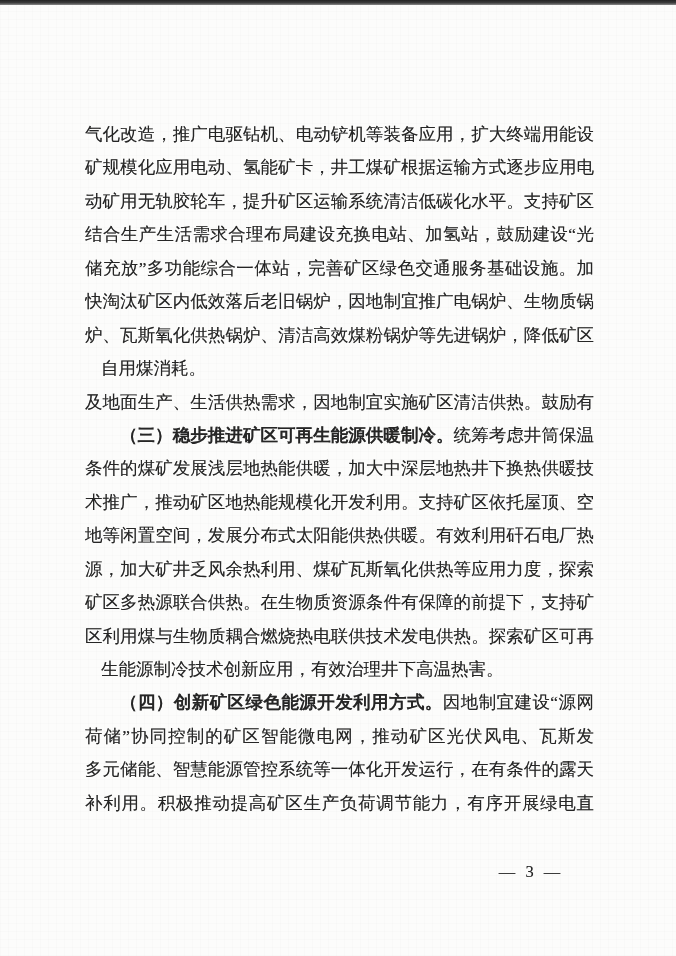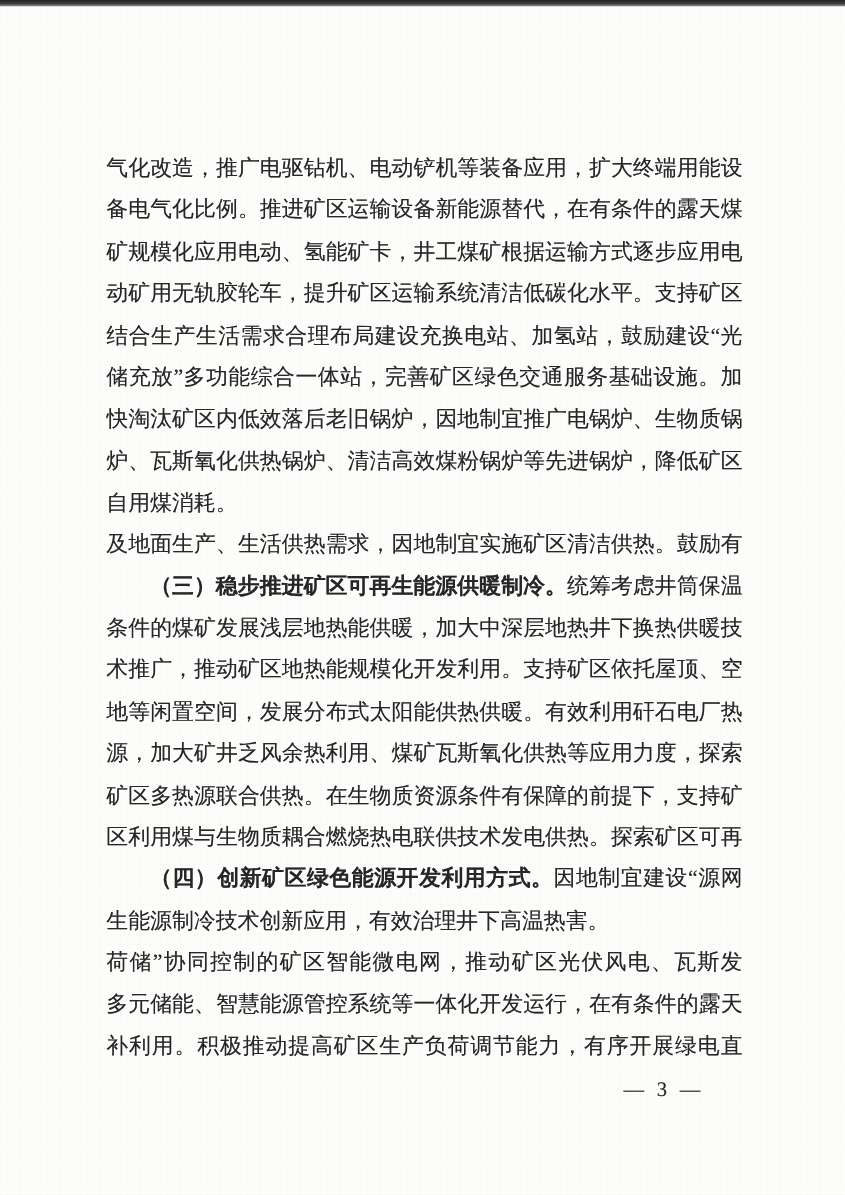--- a/index.html
+++ b/index.html
@@ -42,20 +42,21 @@
     line-height: 33.45px;
     text-align: justify;
     text-align-last: justify;
     overflow: hidden;
   }
   .line.indent {
     text-indent: 2em;
   }
   .line.no-justify {
     text-align-last: left;
+    margin-left: 16px;
   }
   .seg.bold {
     font-weight: bold;
   }
   .footer {
     position: absolute;
     top: 860px;
     left: 449px;
     width: 164px;
     height: 24px;
@@ -67,38 +68,37 @@
     text-shadow: 0 0 0.5px rgba(40,40,40,0.4);
   }
 </style>
 </head>
 <body>
 
 <div class="page">
   <div class="top-edge"></div>
   <div class="doc-body">
       <div class="line"><span class="seg">气化改造，推广电驱钻机、电动铲机等装备应用，扩大终端用能设</span></div>
-      <div class="line"><span class="seg">备电气化比例。推进矿区运输设备新能源替代，在有条件的露天煤</span></div>
       <div class="line"><span class="seg">矿规模化应用电动、氢能矿卡，井工煤矿根据运输方式逐步应用电</span></div>
       <div class="line"><span class="seg">动矿用无轨胶轮车，提升矿区运输系统清洁低碳化水平。支持矿区</span></div>
       <div class="line"><span class="seg">结合生产生活需求合理布局建设充换电站、加氢站，鼓励建设“光</span></div>
       <div class="line"><span class="seg">储充放”多功能综合一体站，完善矿区绿色交通服务基础设施。加</span></div>
       <div class="line"><span class="seg">快淘汰矿区内低效落后老旧锅炉，因地制宜推广电锅炉、生物质锅</span></div>
       <div class="line"><span class="seg">炉、瓦斯氧化供热锅炉、清洁高效煤粉锅炉等先进锅炉，降低矿区</span></div>
       <div class="line no-justify"><span class="seg">自用煤消耗。</span></div>
       <div class="line"><span class="seg">及地面生产、生活供热需求，因地制宜实施矿区清洁供热。鼓励有</span></div>
       <div class="line indent"><span class="seg bold">（三）稳步推进矿区可再生能源供暖制冷。</span><span class="seg">统筹考虑井筒保温</span></div>
       <div class="line"><span class="seg">条件的煤矿发展浅层地热能供暖，加大中深层地热井下换热供暖技</span></div>
       <div class="line"><span class="seg">术推广，推动矿区地热能规模化开发利用。支持矿区依托屋顶、空</span></div>
       <div class="line"><span class="seg">地等闲置空间，发展分布式太阳能供热供暖。有效利用矸石电厂热</span></div>
       <div class="line"><span class="seg">源，加大矿井乏风余热利用、煤矿瓦斯氧化供热等应用力度，探索</span></div>
       <div class="line"><span class="seg">矿区多热源联合供热。在生物质资源条件有保障的前提下，支持矿</span></div>
       <div class="line"><span class="seg">区利用煤与生物质耦合燃烧热电联供技术发电供热。探索矿区可再</span></div>
+      <div class="line no-justify"><span class="seg">生能源制冷技术创新应用，有效治理井下高温热害。</span></div>
       <div class="line indent"><span class="seg bold">（四）创新矿区绿色能源开发利用方式。</span><span class="seg">因地制宜建设“源网</span></div>
-      <div class="line no-justify"><span class="seg">生能源制冷技术创新应用，有效治理井下高温热害。</span></div>
       <div class="line"><span class="seg">荷储”协同控制的矿区智能微电网，推动矿区光伏风电、瓦斯发电、</span></div>
       <div class="line"><span class="seg">多元储能、智慧能源管控系统等一体化开发运行，在有条件的露天煤</span></div>
       <div class="line"><span class="seg">补利用。积极推动提高矿区生产负荷调节能力，有序开展绿电直连，</span></div>
     </div>
   <div class="footer">
     <span>— 3 —</span>
   </div>
 </div>
 
 </body></html>

